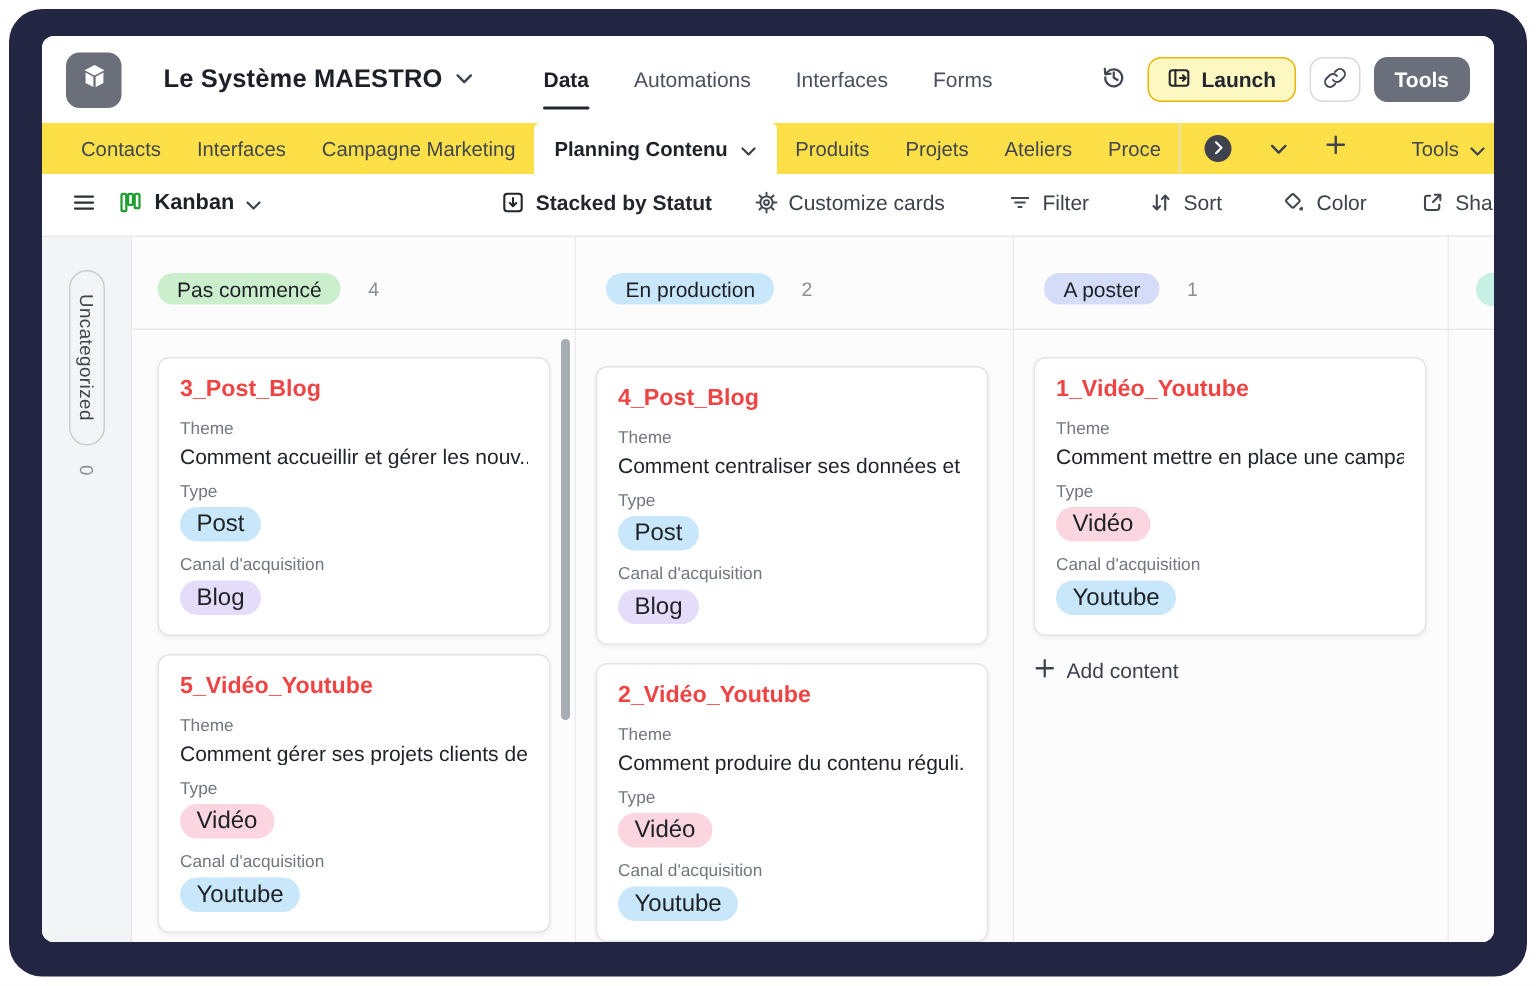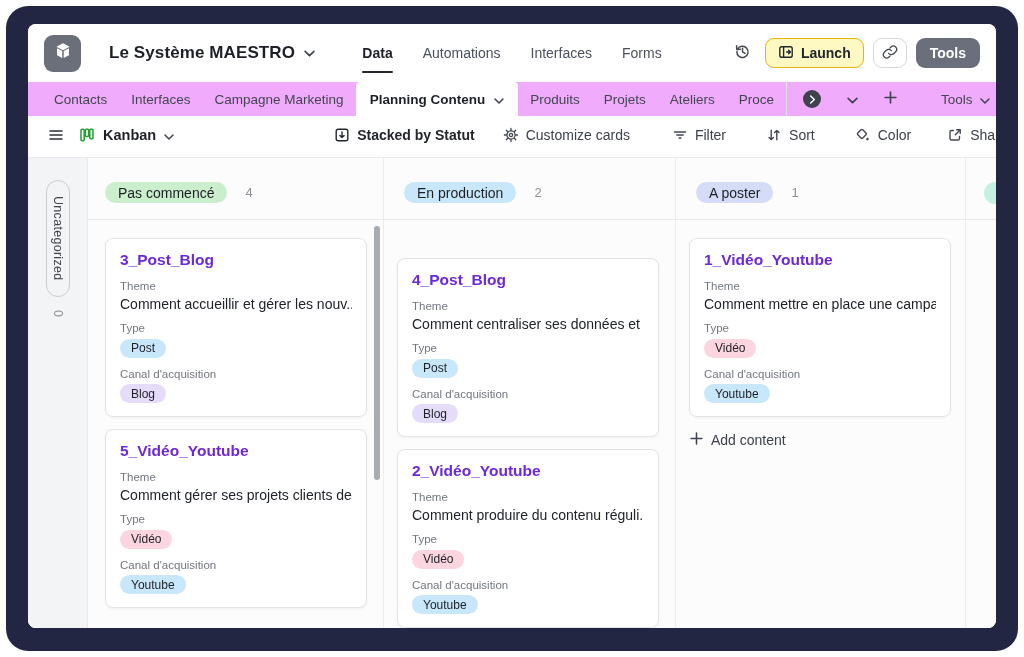--- a/index.html
+++ b/index.html
@@ -31,21 +31,21 @@
   .nav-item.active { color: #1d2026; font-weight: 700; }
   .nav-item.active::after { content: ""; position: absolute; left: 0; right: 0; bottom: 9px; height: 2.5px; border-radius: 2px; background: #23262c; }
   .hdr-right { margin-left: auto; display: flex; align-items: center; gap: 9px; z-index: 2; }
   .hist-btn { width: 26px; height: 26px; display: flex; align-items: center; justify-content: center; border-radius: 6px; background: transparent; border: none; }
   .btn { display: flex; align-items: center; gap: 7px; height: 30px; border-radius: 9px; font-size: 14px; font-weight: 600; }
   .btn-launch { padding: 0 12px; border: 1px solid #eab308; background: #fef9c3; color: #23262d; }
   .btn-link { width: 34px; justify-content: center; border: 1px solid #d6d8dc; background: #fff; }
   .btn-share { padding: 0 14px; background: #6a6f7b; color: #fff; border: none; }
 
   
-  .tabbar { height: 34px; flex: 0 0 34px; background: #f0abfc; display: flex; align-items: stretch; padding-left: 14px; }
+  .tabbar { height: 34px; flex: 0 0 34px; background: #fde047; display: flex; align-items: stretch; padding-left: 14px; }
   .tab { display: flex; align-items: center; padding: 0 12px; font-size: 13.5px; color: #41464f; white-space: nowrap; }
   .tab.active { background: #fff; border-radius: 4px 4px 0 0; color: #1d2026; font-weight: 700; gap: 9px; padding: 0 14px; }
   .tsep { width: 1px; height: 14px; background: #d7d9dd; align-self: center; }
   .tabbar-right { margin-left: auto; display: flex; align-items: center; padding-right: 16px; }
   .tabs-divider { width: 1px; align-self: stretch; background: #dddfe3; }
   .scroll-circle { width: 18px; height: 18px; border-radius: 50%; background: #3e434e; display: flex; align-items: center; justify-content: center; margin-left: 16px; }
   .tab-ctrl { display: flex; align-items: center; justify-content: center; }
   .ctrl-chev { margin-left: 26px; }
   .ctrl-plus { margin-left: 26px; }
   .tools-group { display: flex; align-items: center; gap: 7px; margin-left: 44px; font-size: 13.5px; color: #41464f; }
@@ -76,26 +76,26 @@
   .col-3 { width: 290px; flex: 0 0 290px; }
   .col-peek { flex: 1; border-right: none; min-width: 0; overflow: hidden; }
   .col-head { height: 61px; flex: 0 0 61px; display: flex; align-items: center; padding: 8px 0 0 17px; }
   .col-2 .col-head, .col-3 .col-head { padding-left: 20px; }
   .col-peek .col-head { padding-left: 18px; }
   .col-pill { padding: 2.5px 13px; border-radius: 999px; font-size: 14px; color: #1c1f25; white-space: nowrap; }
   .col-count { margin-left: 18px; font-size: 13px; color: #8b9097; }
   .cards { padding: 19px 0 0 17px; display: flex; flex-direction: column; gap: 12px; }
   .col-2 .cards, .col-3 .cards { padding-left: 13px; }
   .card { width: 262px; background: #fff; border: 1px solid #e3e4e8; border-radius: 8px; padding: 12px 14px 13px; box-shadow: 0 1px 3px rgba(20,24,34,.05); }
-  .card-title { font-size: 15.5px; font-weight: 700; color: #6d28d9; margin-bottom: 11px; }
+  .card-title { font-size: 15.5px; font-weight: 700; color: #ef4444; margin-bottom: 11px; }
   .field { margin-top: 10px; }
   .field.first { margin-top: 0; }
   .f-label { font-size: 11.5px; color: #72777f; margin-bottom: 4px; }
   .f-value { font-size: 14px; color: #20242a; white-space: nowrap; overflow: hidden; }
-  .pill { display: inline-block; padding: 2.5px 11px; border-radius: 999px; font-size: 12px; color: #1d2025; }
+  .pill { display: inline-block; padding: 2.5px 11px; border-radius: 999px; font-size: 16px; color: #1d2025; }
   .pl-green { background: #cbeecd; }
   .pl-blue  { background: #c9e7fa; }
   .pl-peri  { background: #d4dcf8; text-align: center; }
   .pl-pink  { background: #fbd6e1; }
   .pl-lav   { background: #e5dcf9; }
   .pl-mint  { background: #c5f0e3; }
   .peek-pill { width: 58px; height: 22px; border-radius: 999px; }
   .col-scrollbar { position: absolute; left: 286px; top: 68px; width: 6px; height: 254px; border-radius: 3px; background: #a7abb2; }
   .add-content { margin: 15px 0 0 14px; display: flex; align-items: center; gap: 8px; font-size: 14px; color: #3c414a; cursor: default; }
 </style>

